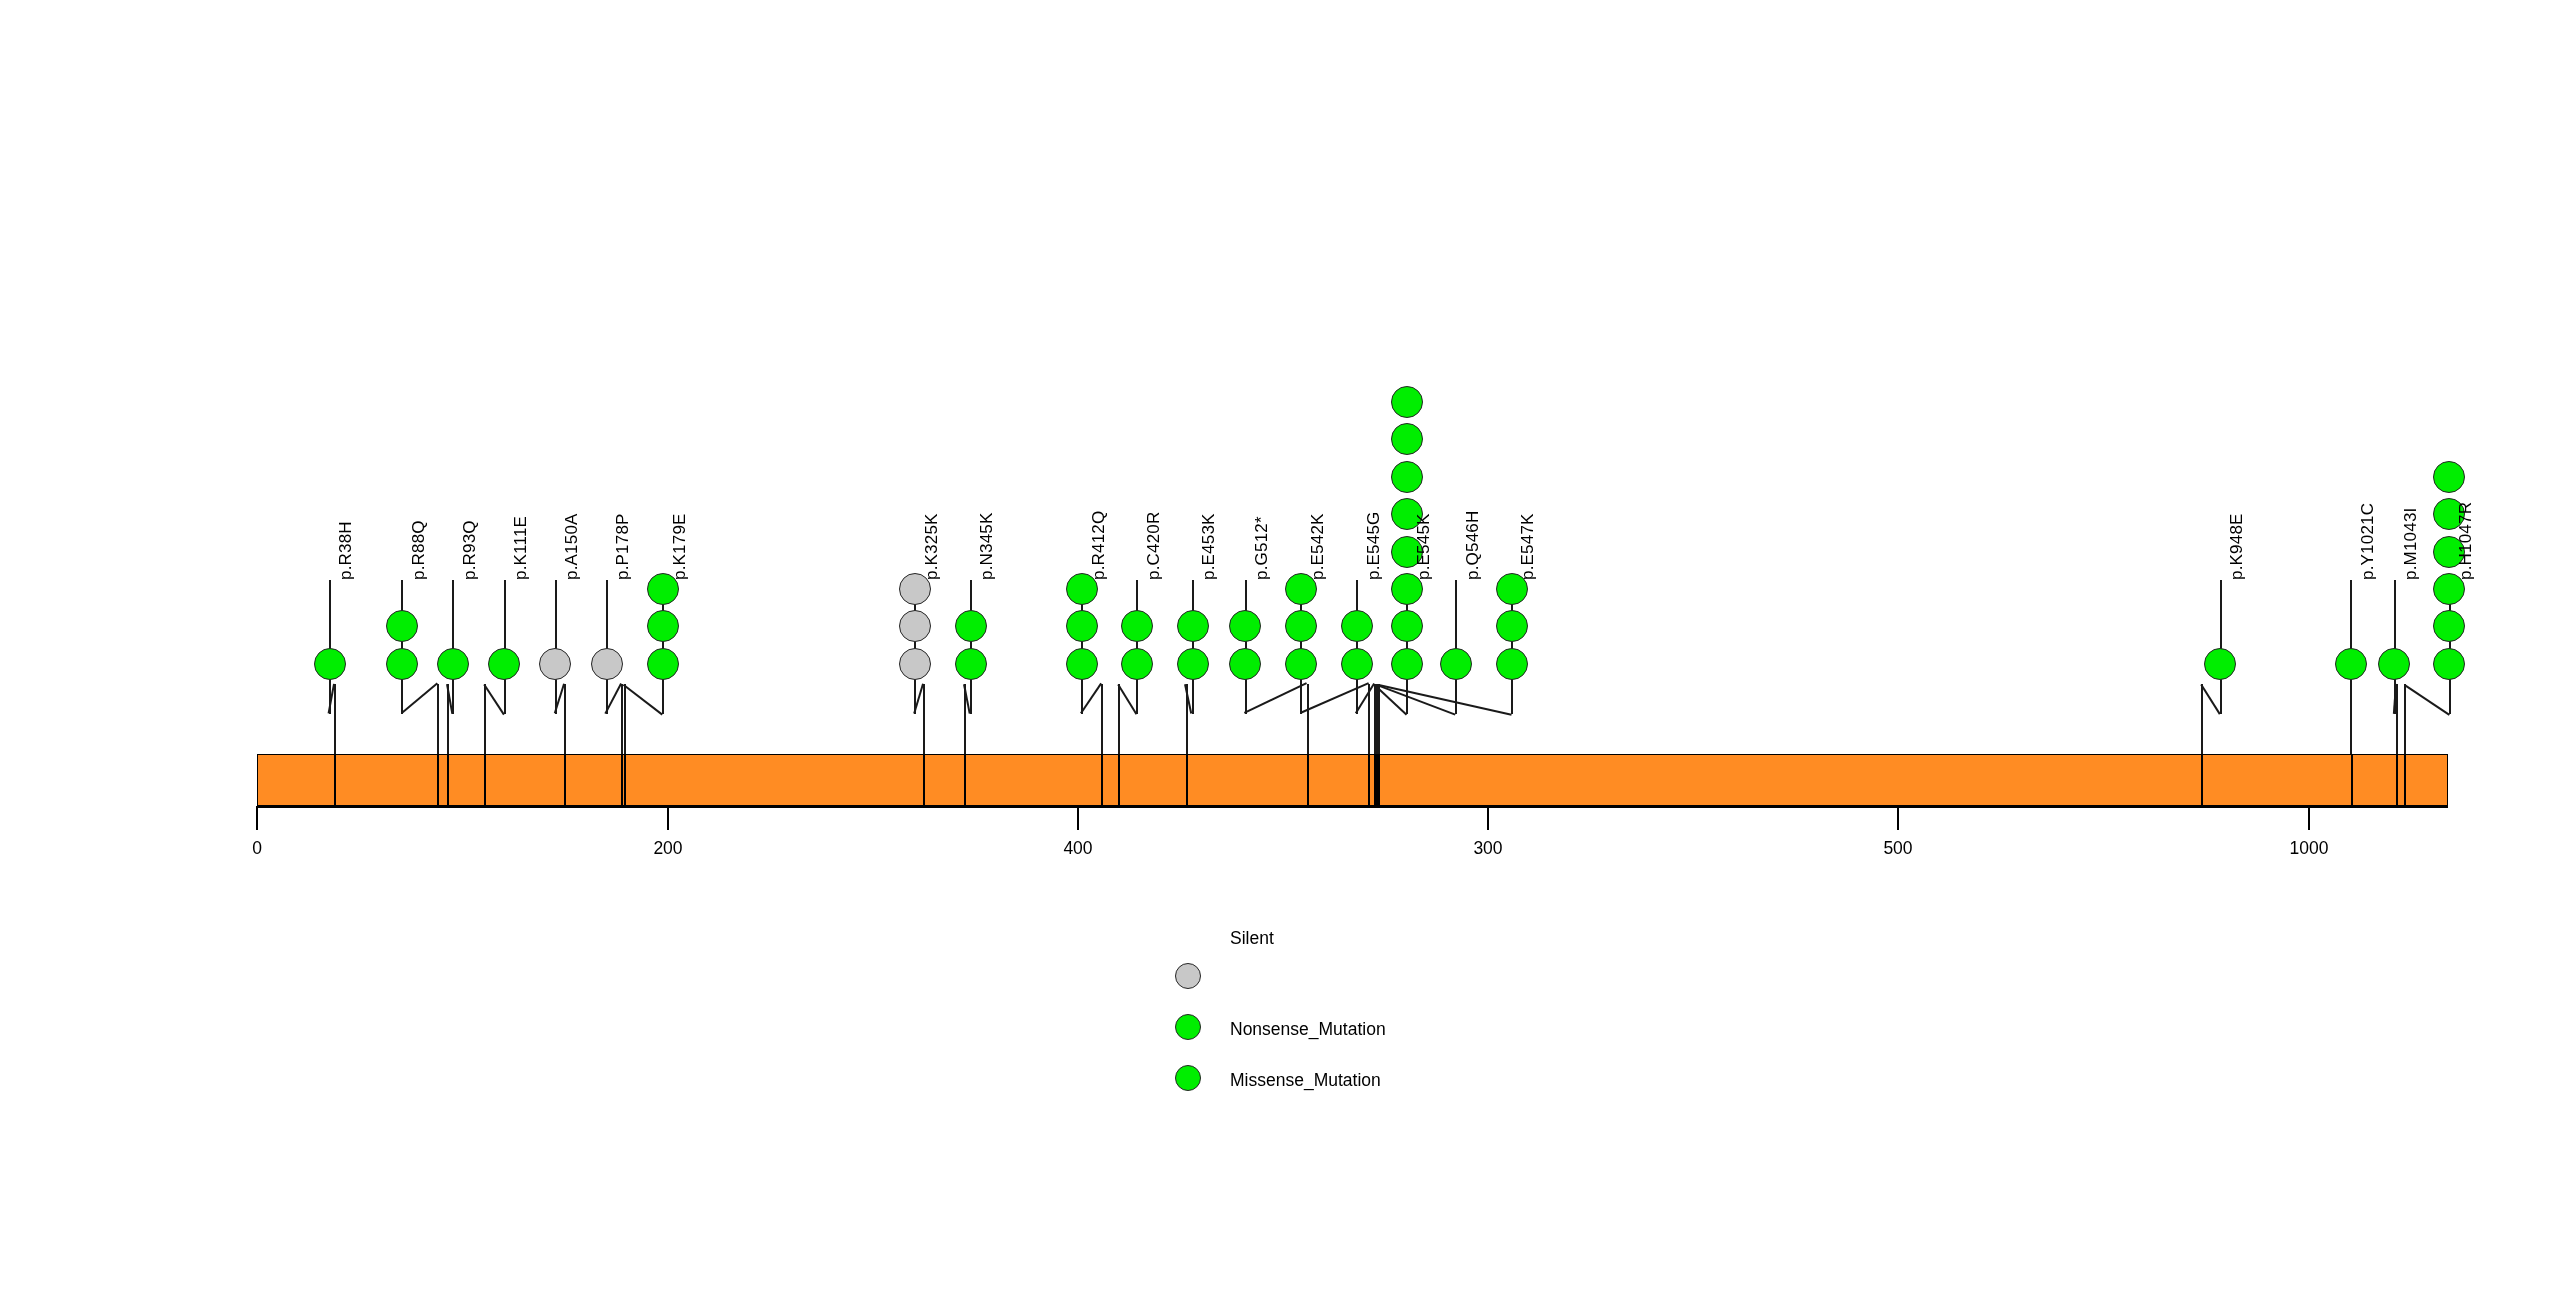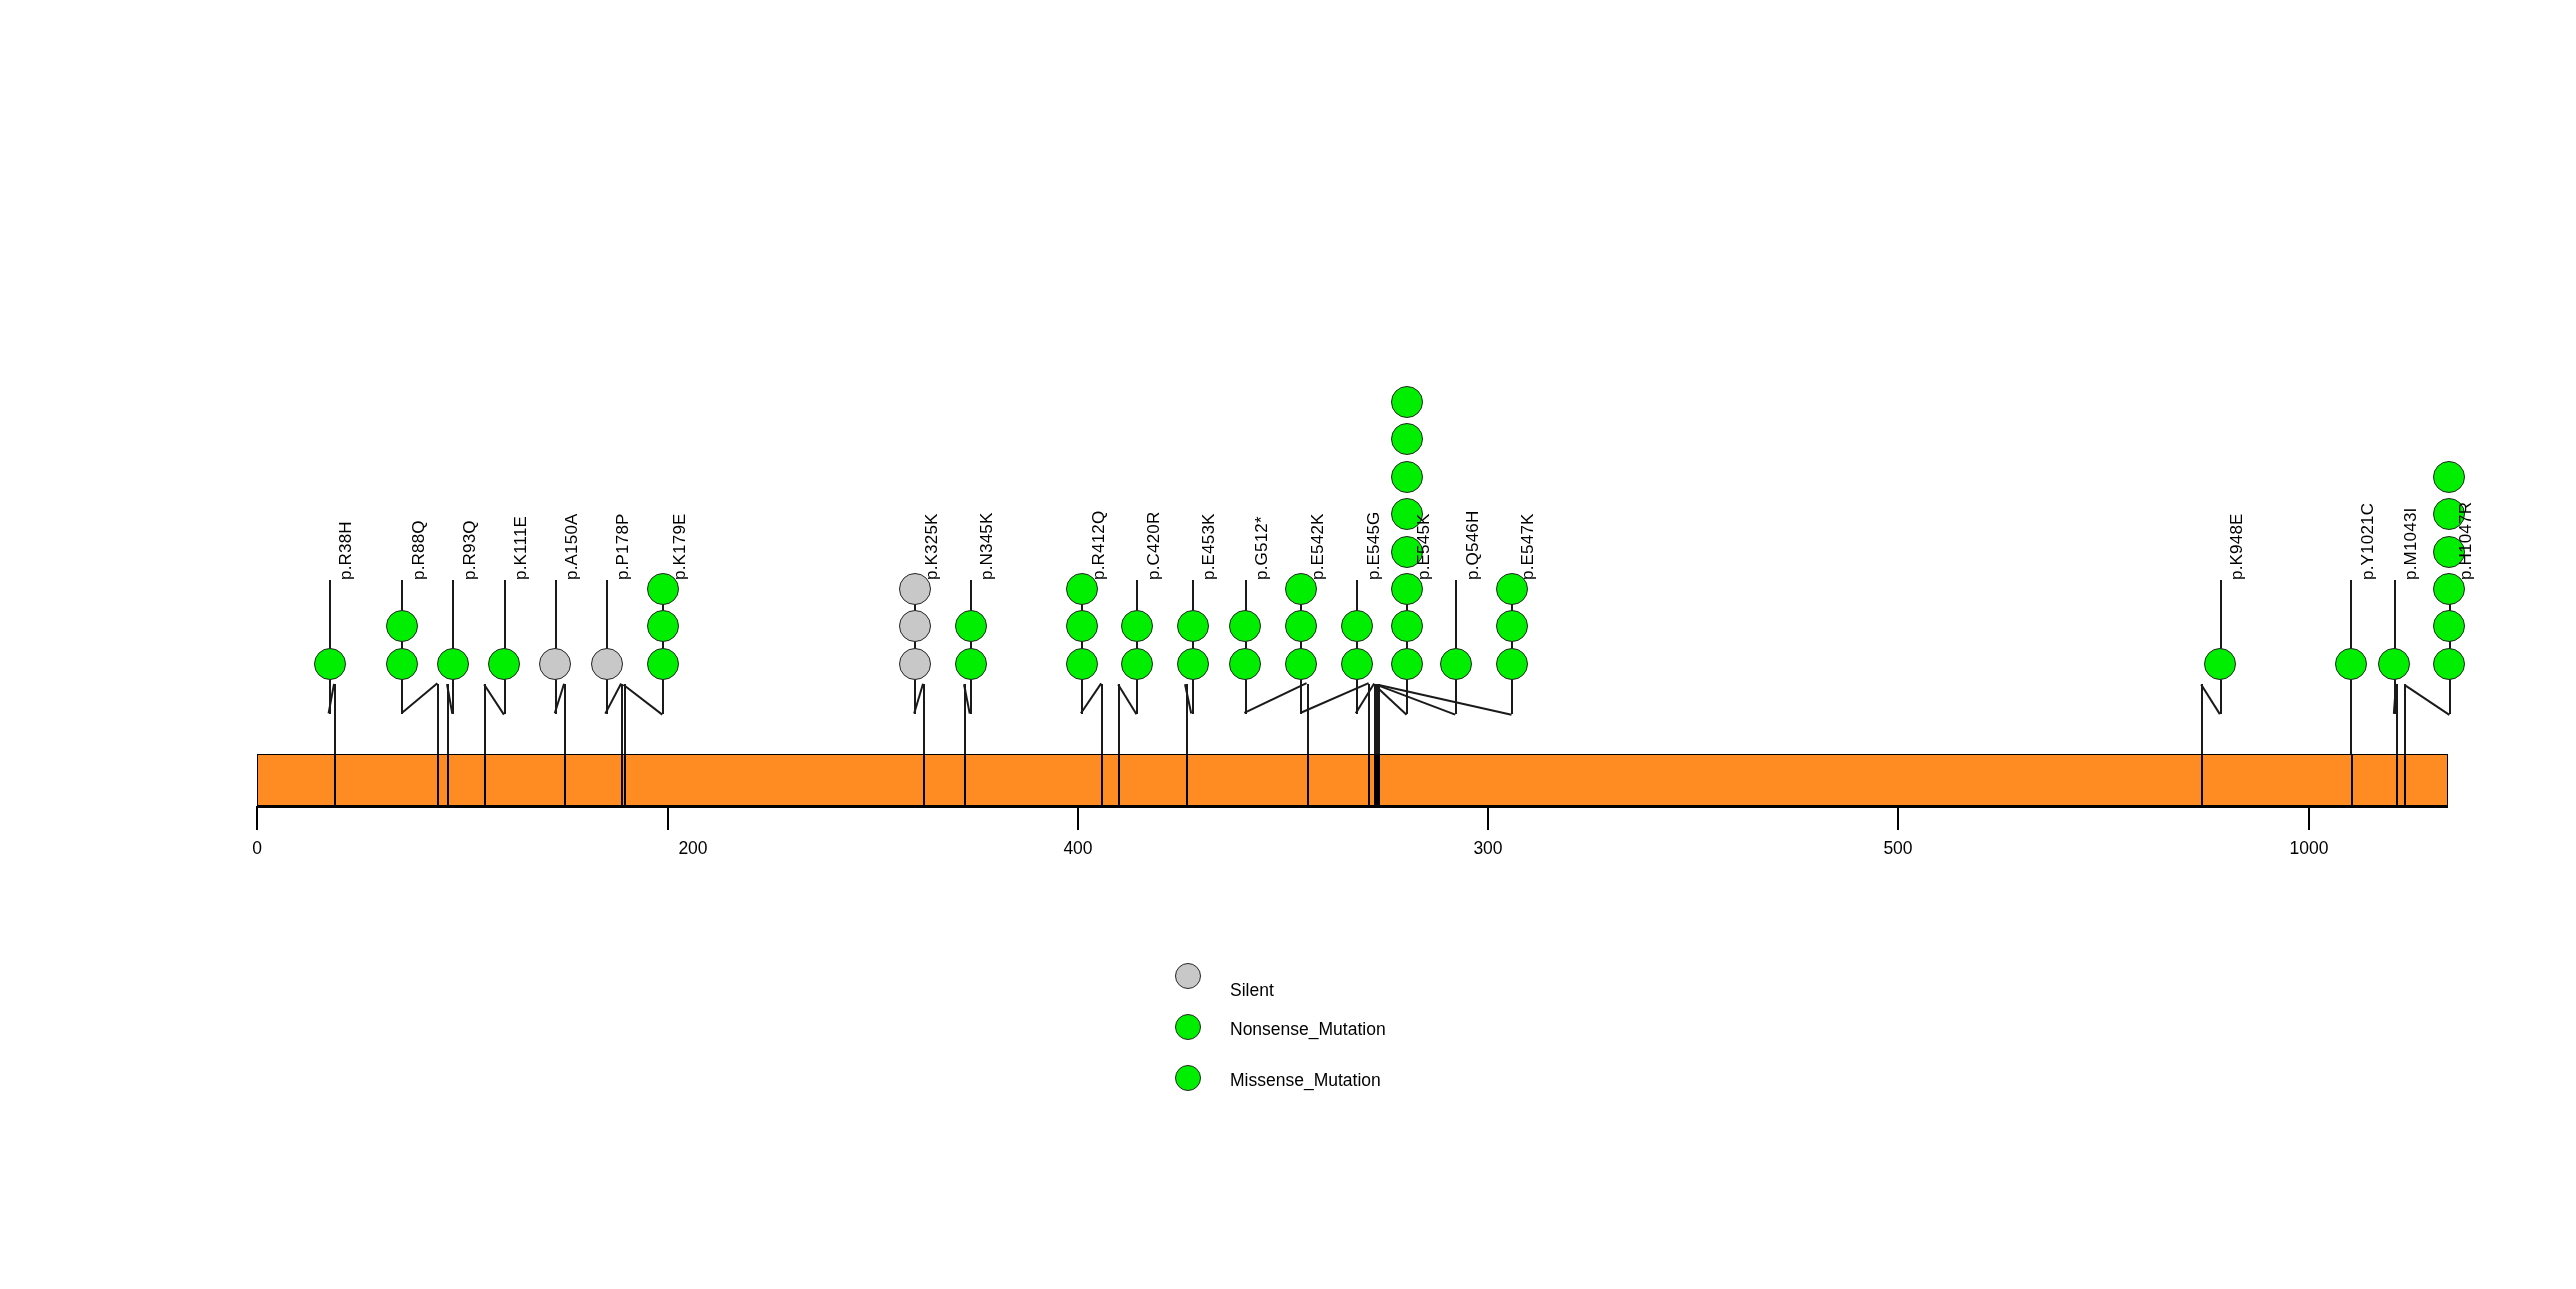--- a/index.html
+++ b/index.html
@@ -20,21 +20,21 @@
 </style>
 </head>
 <body>
 
 <div id="plot">
     <div class="bar" style="left: 257px; top: 754px; width: 2191px; height: 52px; background: rgb(255, 140, 35);"></div>
     <div class="axisline" style="left: 257px; top: 806px; width: 2191px;"></div>
     <div class="tick" style="left: 256px; top: 806px; height: 24.4px;"></div>
     <div class="ticklab" style="left: 211px; top: 838px; width: 92px;">0</div>
     <div class="tick" style="left: 667px; top: 806px; height: 24.4px;"></div>
-    <div class="ticklab" style="left: 647px; top: 838px; width: 92px;">200</div>
+    <div class="ticklab" style="left: 622px; top: 838px; width: 92px;">200</div>
     <div class="tick" style="left: 1077px; top: 806px; height: 24.4px;"></div>
     <div class="ticklab" style="left: 1032px; top: 838px; width: 92px;">400</div>
     <div class="tick" style="left: 1487px; top: 806px; height: 24.4px;"></div>
     <div class="ticklab" style="left: 1442px; top: 838px; width: 92px;">300</div>
     <div class="tick" style="left: 1897px; top: 806px; height: 24.4px;"></div>
     <div class="ticklab" style="left: 1852px; top: 838px; width: 92px;">500</div>
     <div class="tick" style="left: 2308px; top: 806px; height: 24.4px;"></div>
     <div class="ticklab" style="left: 2263px; top: 838px; width: 92px;">1000</div>
     <div class="barseg" style="left: 334px; top: 754px; height: 52px;"></div>
     <div class="stem" style="left: 334px; top: 684px; height: 70px;"></div>
@@ -188,19 +188,19 @@
     <div class="connector" style="left: 2405px; top: 684px; width: 54px; transform: rotate(33.7117deg);"></div>
     <div class="stem" style="left: 2449px; top: 580px; height: 134px;"></div>
     <div class="lolli" title="p.H1047R" style="left: 2433px; top: 648px; width: 32px; height: 32px; background: rgb(0, 238, 0);"></div>
     <div class="lolli" title="p.H1047R" style="left: 2433px; top: 610px; width: 32px; height: 32px; background: rgb(0, 238, 0);"></div>
     <div class="lolli" title="p.H1047R" style="left: 2433px; top: 573px; width: 32px; height: 32px; background: rgb(0, 238, 0);"></div>
     <div class="lolli" title="p.H1047R" style="left: 2433px; top: 536px; width: 32px; height: 32px; background: rgb(0, 238, 0);"></div>
     <div class="lolli" title="p.H1047R" style="left: 2433px; top: 498px; width: 32px; height: 32px; background: rgb(0, 238, 0);"></div>
     <div class="lolli" title="p.H1047R" style="left: 2433px; top: 461px; width: 32px; height: 32px; background: rgb(0, 238, 0);"></div>
     <div class="mlabel" style="left: 2456px; top: 580px;">p.H1047R</div>
     <div class="legdot" style="left: 1175px; top: 963px; width: 26px; height: 26px; background: rgb(200, 200, 200);"></div>
-    <div class="legtxt" style="left: 1230px; top: 980px;">Silent</div>
+    <div class="legtxt" style="left: 1230px; top: 928px;">Silent</div>
     <div class="legdot" style="left: 1175px; top: 1014px; width: 26px; height: 26px; background: rgb(0, 238, 0);"></div>
     <div class="legtxt" style="left: 1230px; top: 1019px;">Nonsense_Mutation</div>
     <div class="legdot" style="left: 1175px; top: 1065px; width: 26px; height: 26px; background: rgb(0, 238, 0);"></div>
     <div class="legtxt" style="left: 1230px; top: 1070px;">Missense_Mutation</div>
   </div>
 
 
 </body></html>

